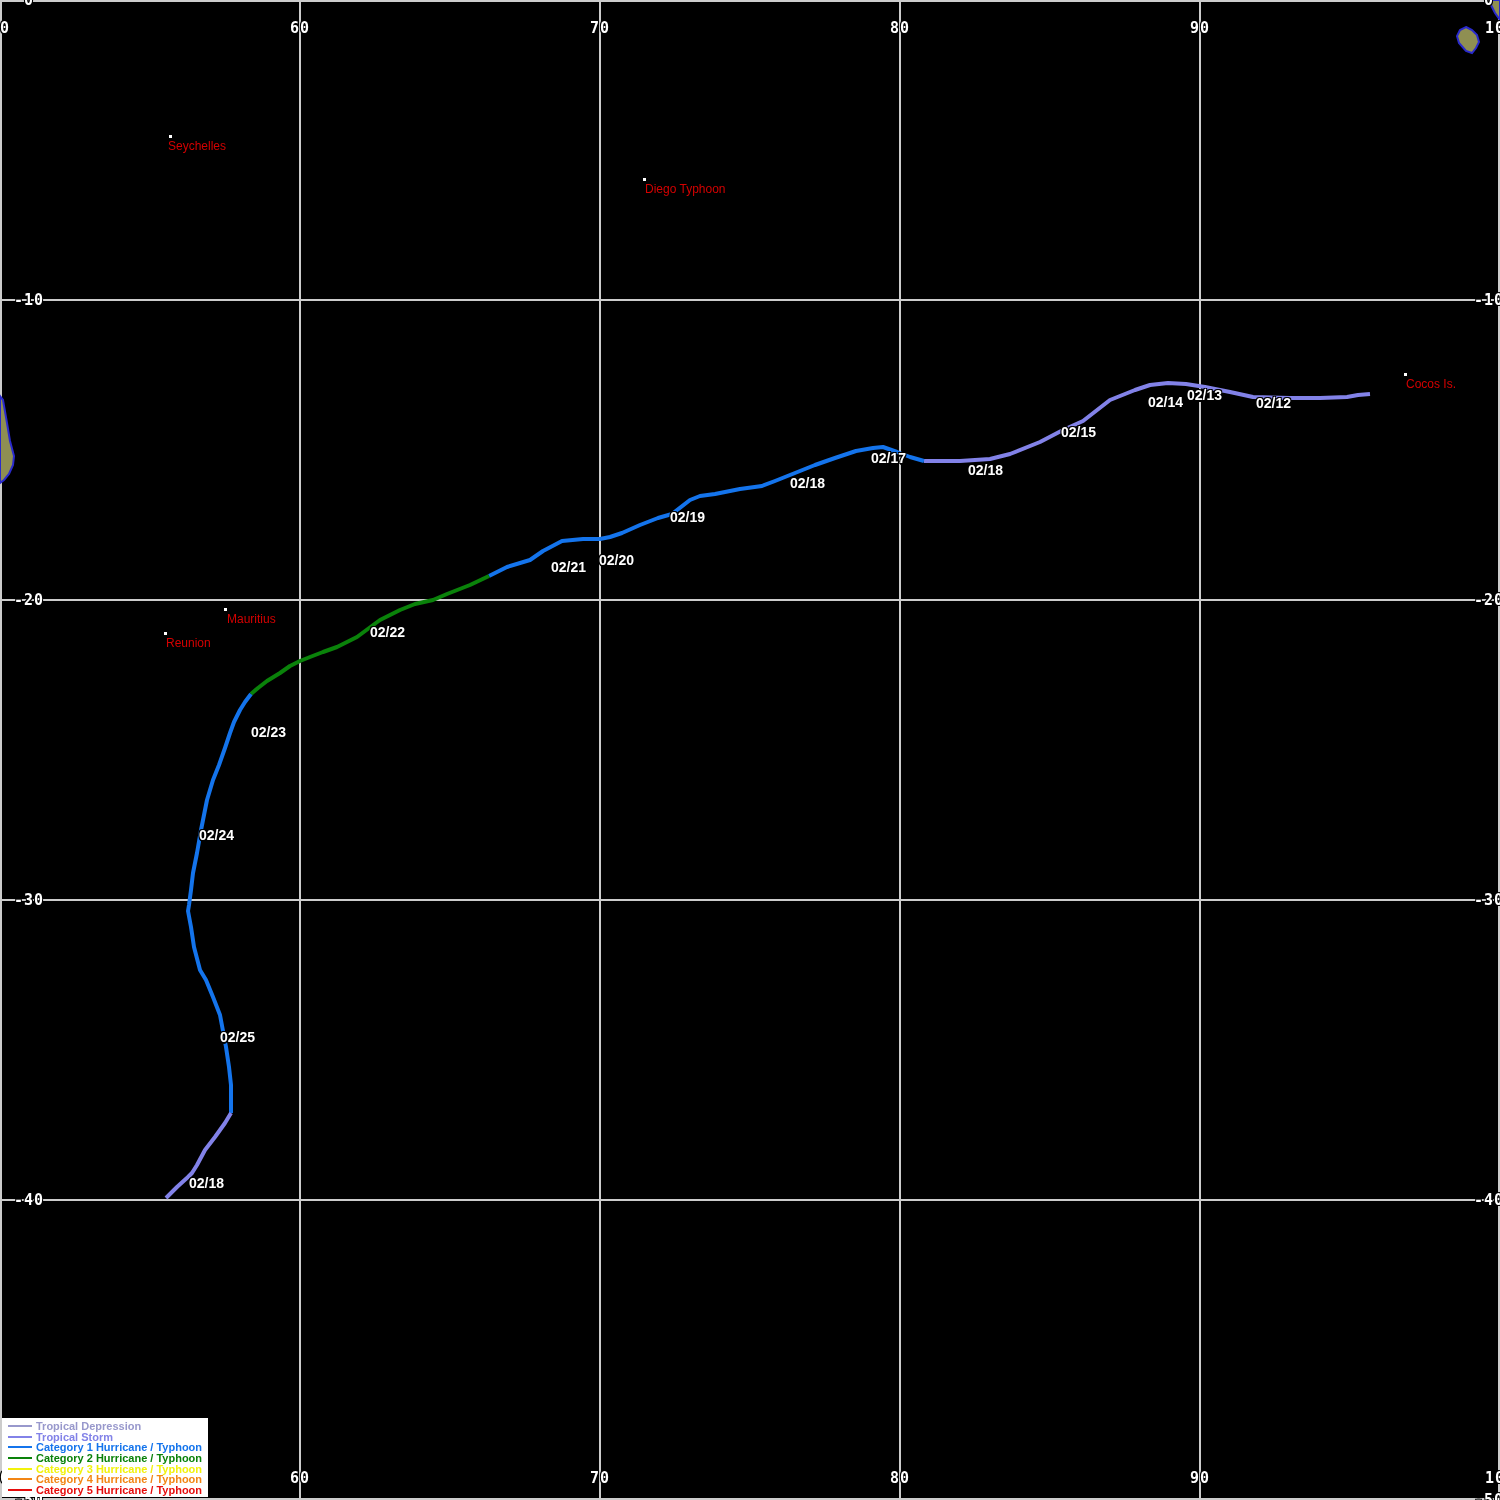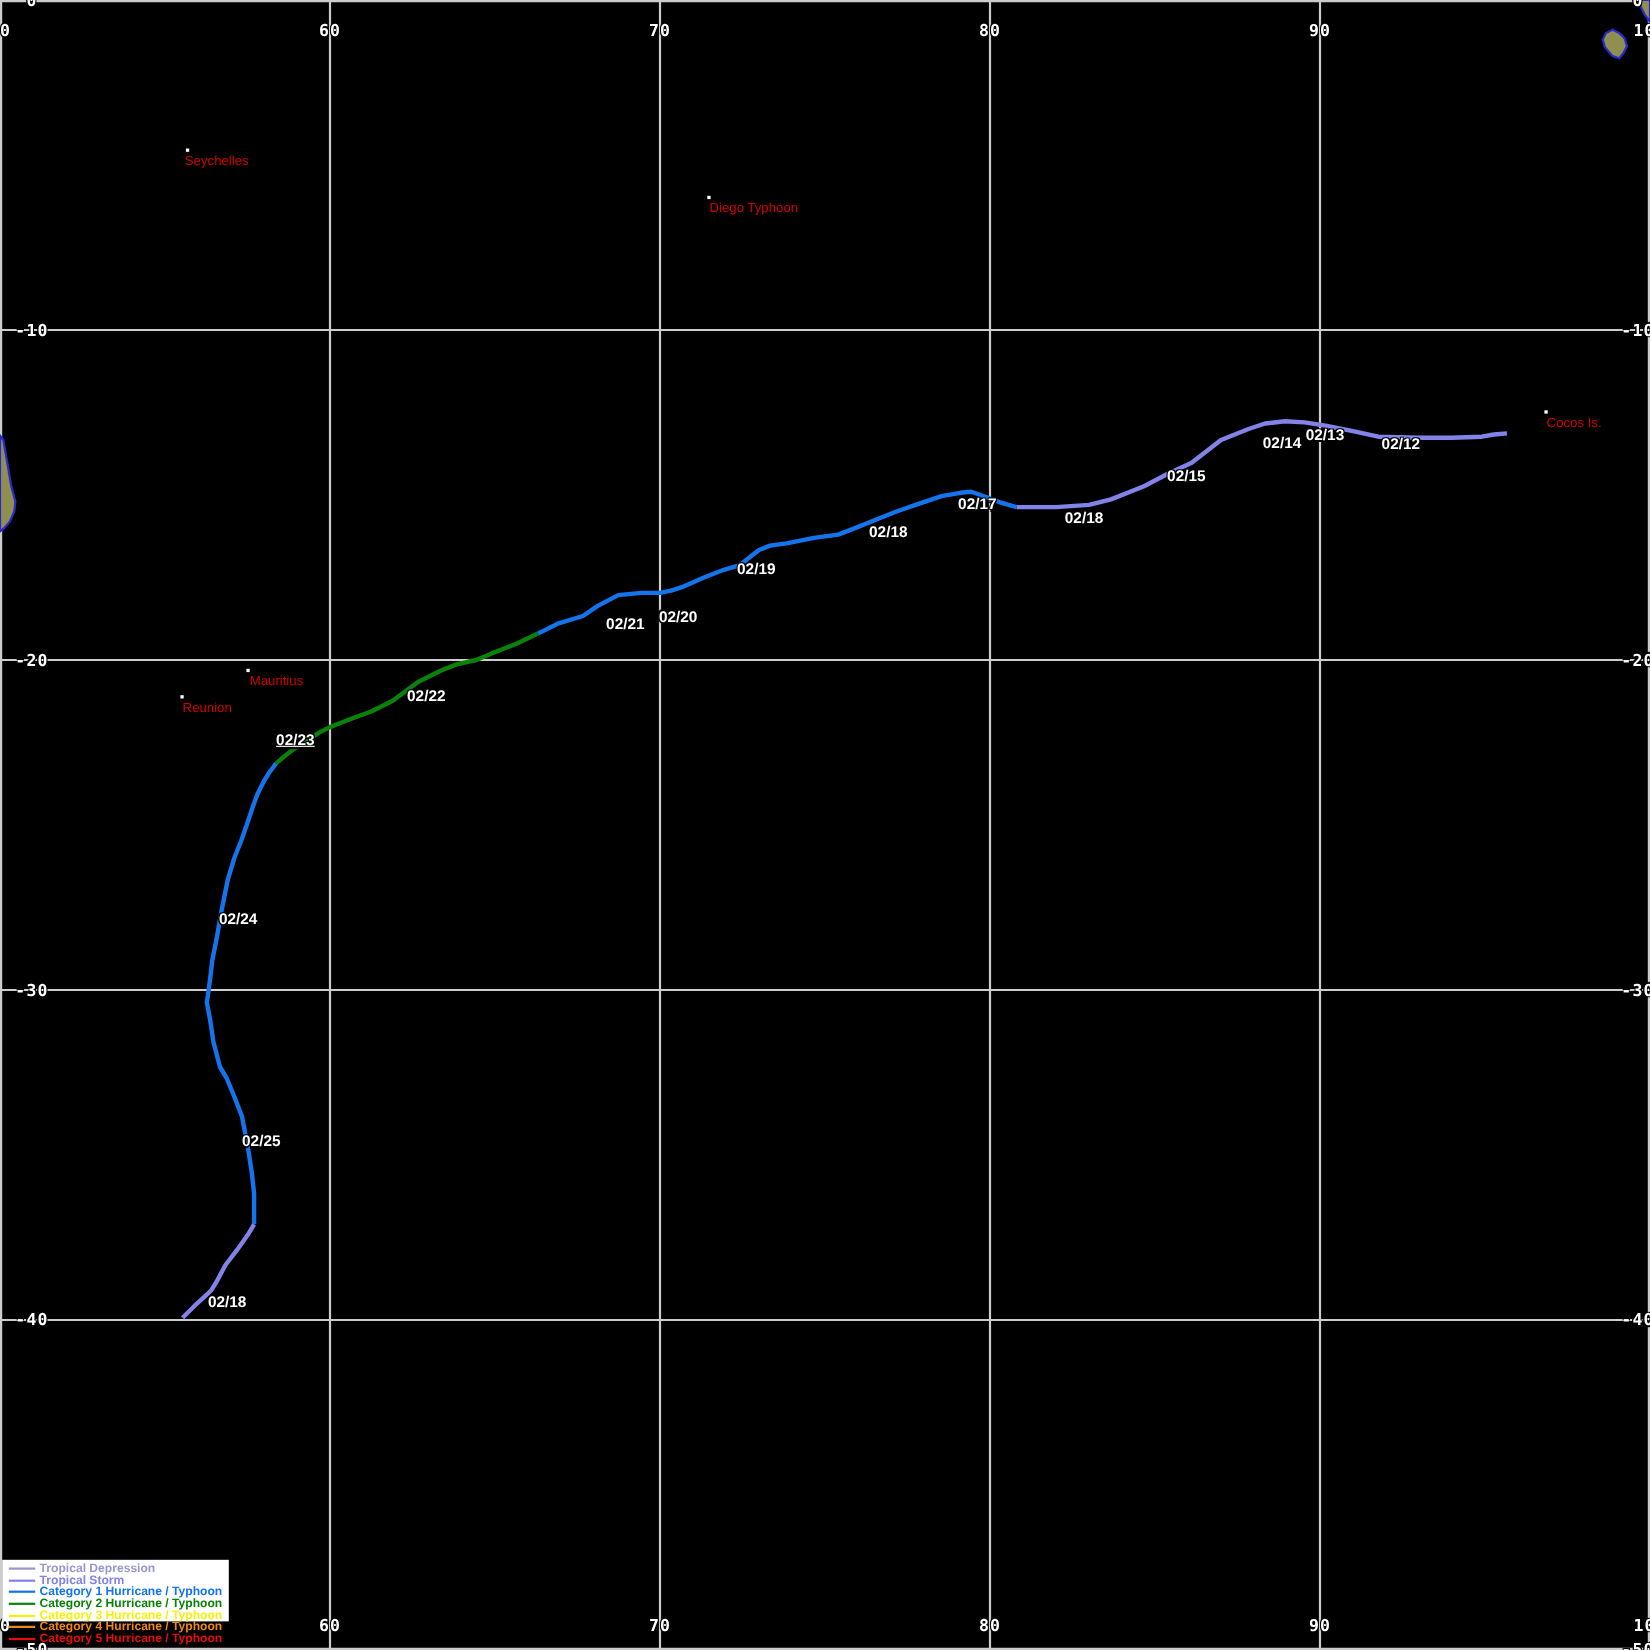--- a/index.html
+++ b/index.html
@@ -8,21 +8,21 @@
   #map-svg{position:absolute;left:0;top:0;}
   .label-layer{position:absolute;left:0;top:0;width:1500px;height:1500px;}
   .axis-label{position:absolute;transform:translate(-50%,-50%);color:#fff;
     font:bold 15px "DejaVu Sans Mono",monospace;letter-spacing:1px;white-space:nowrap;
     text-shadow:1px 1px 0 #000,-1px -1px 0 #000,1px -1px 0 #000,-1px 1px 0 #000;}
   .date-label{position:absolute;color:#fff;font:bold 14px "Liberation Sans",sans-serif;
     white-space:nowrap;
     text-shadow:1px 1px 0 #000,-1px -1px 0 #000,1px -1px 0 #000,-1px 1px 0 #000,0 2px 0 #000;}
   .place-label{position:absolute;color:#d40000;font:12px "Liberation Sans",sans-serif;
     white-space:nowrap;}
-  .legend{position:absolute;left:2px;top:1418px;width:206px;height:56px;background:#fff;
+  .legend{position:absolute;left:2px;top:1418px;width:206px;height:79px;background:#fff;
     padding:3px 0 0 6px;box-sizing:border-box;}
   .legend-item{display:flex;align-items:center;height:10.6px;}
   .legend-swatch{display:inline-block;width:24px;height:2px;margin-right:4px;flex:0 0 24px;}
   .legend-label{font:bold 11px "Liberation Sans",sans-serif;white-space:nowrap;line-height:10px;}
 </style>
 </head>
 <body>
 
 <div class="viewport">
   <svg id="map-svg" width="1500" height="1500" viewBox="0 0 1500 1500">
@@ -87,21 +87,21 @@
       <div class="date-label" style="left: 1187px; top: 387px;">02/13</div>
       <div class="date-label" style="left: 1134px; top: 394px; margin-left: 14px;">02/14</div>
       <div class="date-label" style="left: 1061px; top: 424px;">02/15</div>
       <div class="date-label" style="left: 968px; top: 462px;">02/18</div>
       <div class="date-label" style="left: 871px; top: 450px;">02/17</div>
       <div class="date-label" style="left: 790px; top: 475px;">02/18</div>
       <div class="date-label" style="left: 670px; top: 509px;">02/19</div>
       <div class="date-label" style="left: 599px; top: 540px; margin-top: 12px;">02/20</div>
       <div class="date-label" style="left: 517px; top: 559px; margin-left: 34px;">02/21</div>
       <div class="date-label" style="left: 370px; top: 624px;">02/22</div>
-      <div class="date-label" style="left: 251px; top: 664px; text-decoration: underline;">02/23</div>
+      <div class="date-label" style="left: 251px; top: 724px;">02/23</div>
       <div class="date-label" style="left: 199px; top: 827px;">02/24</div>
       <div class="date-label" style="left: 220px; top: 1029px;">02/25</div>
       <div class="date-label" style="left: 189px; top: 1175px;">02/18</div>
     </div>
   <div class="legend" id="legend">
       <div class="legend-item">
         <div class="legend-swatch" style="background: rgb(152, 152, 204);"></div>
         <div class="legend-label" style="color: rgb(152, 152, 204);">Tropical Depression</div>
       </div>
       <div class="legend-item">

